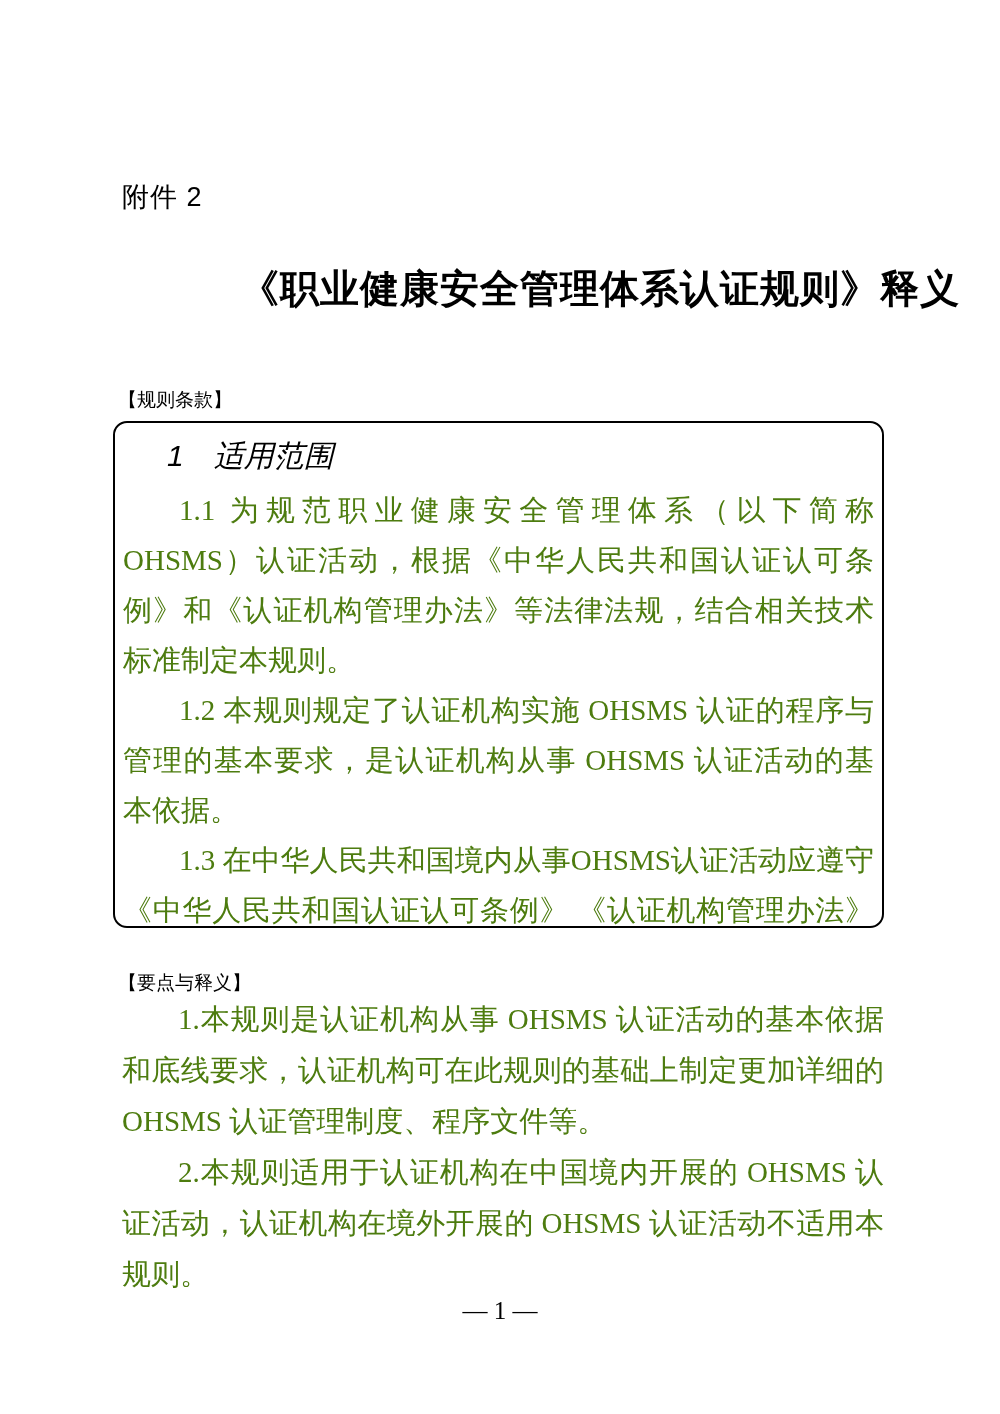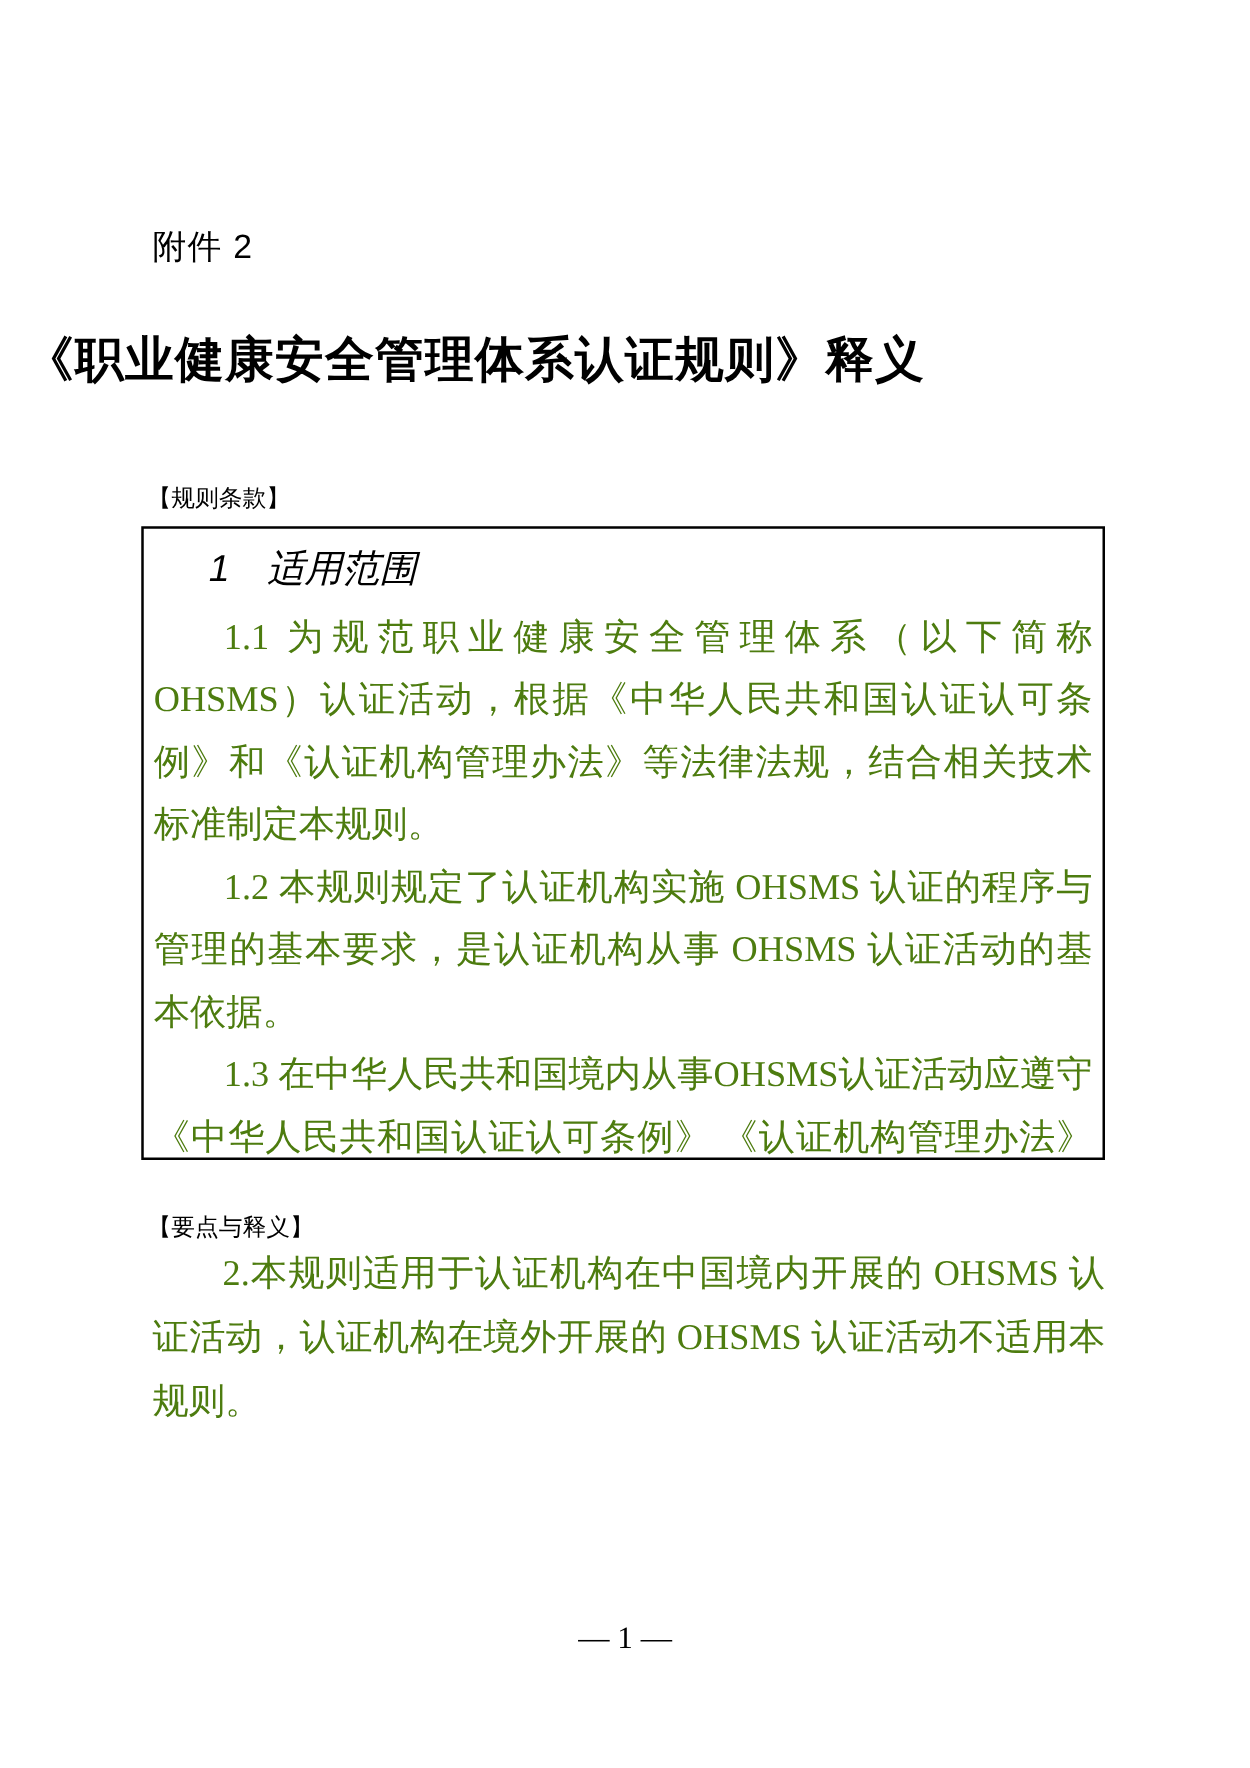--- a/index.html
+++ b/index.html
@@ -1,15 +1,15 @@
 <!DOCTYPE html>
 <html><head>
 <meta charset="utf-8">
 <style>
-  * { margin: 0; padding: 0; box-sizing: border-box; }
+  * { margin: 0; padding: 0; box-sizing: border-box; border-radius: 14px; }
   html, body { background: #ffffff; }
   .page {
     position: relative;
     width: 1000px;
     height: 1414px;
     margin: 0 auto;
     background: #ffffff;
     color: #000000;
     overflow: hidden;
     font-family: "Liberation Serif", "DejaVu Serif", serif;
@@ -22,21 +22,21 @@
     line-height: 34px;
     font-family: "Liberation Sans", "DejaVu Sans", sans-serif;
     color: #000000;
     letter-spacing: 1px;
   }
   .doc-title {
     position: absolute;
     left: 20px;
     width: 940px;
     top: 263px;
-    text-align: left;
+    text-align: right;
     font-size: 39px;
     line-height: 52px;
     font-weight: 700;
     font-family: "Liberation Serif", "DejaVu Serif", serif;
     color: #000000;
     letter-spacing: 1px;
     white-space: nowrap;
   }
   .section-header {
     position: absolute;
@@ -114,18 +114,19 @@
     </div>
     <p class="body-para">1.1 为规范职业健康安全管理体系（以下简称 OHSMS）认证活动，根据《中华人民共和国认证认可条例》和《认证机构管理办法》等法律法规，结合相关技术标准制定本规则。</p>
     <p class="body-para">1.2 本规则规定了认证机构实施 OHSMS 认证的程序与管理的基本要求，是认证机构从事 OHSMS 认证活动的基本依据。</p>
     <p class="body-para">1.3 在中华人民共和国境内从事OHSMS认证活动应遵守《中华人民共和国认证认可条例》 《认证机构管理办法》及本规则。</p>
 
   </div>
 
   <div class="section-header keypoints">【要点与释义】</div>
 
   <div class="keypoints-body">
+    <p class="body-para">1.本规则是认证机构从事 OHSMS 认证活动的基本依据和底线要求，认证机构可在此规则的基础上制定更加详细的 OHSMS 认证管理制度、程序文件等。</p>
     <p class="body-para">2.本规则适用于认证机构在中国境内开展的 OHSMS 认证活动，认证机构在境外开展的 OHSMS 认证活动不适用本规则。</p>
   </div>
 
   <div class="page-number">— 1 —</div>
 
 </div>
 
 </body></html>

